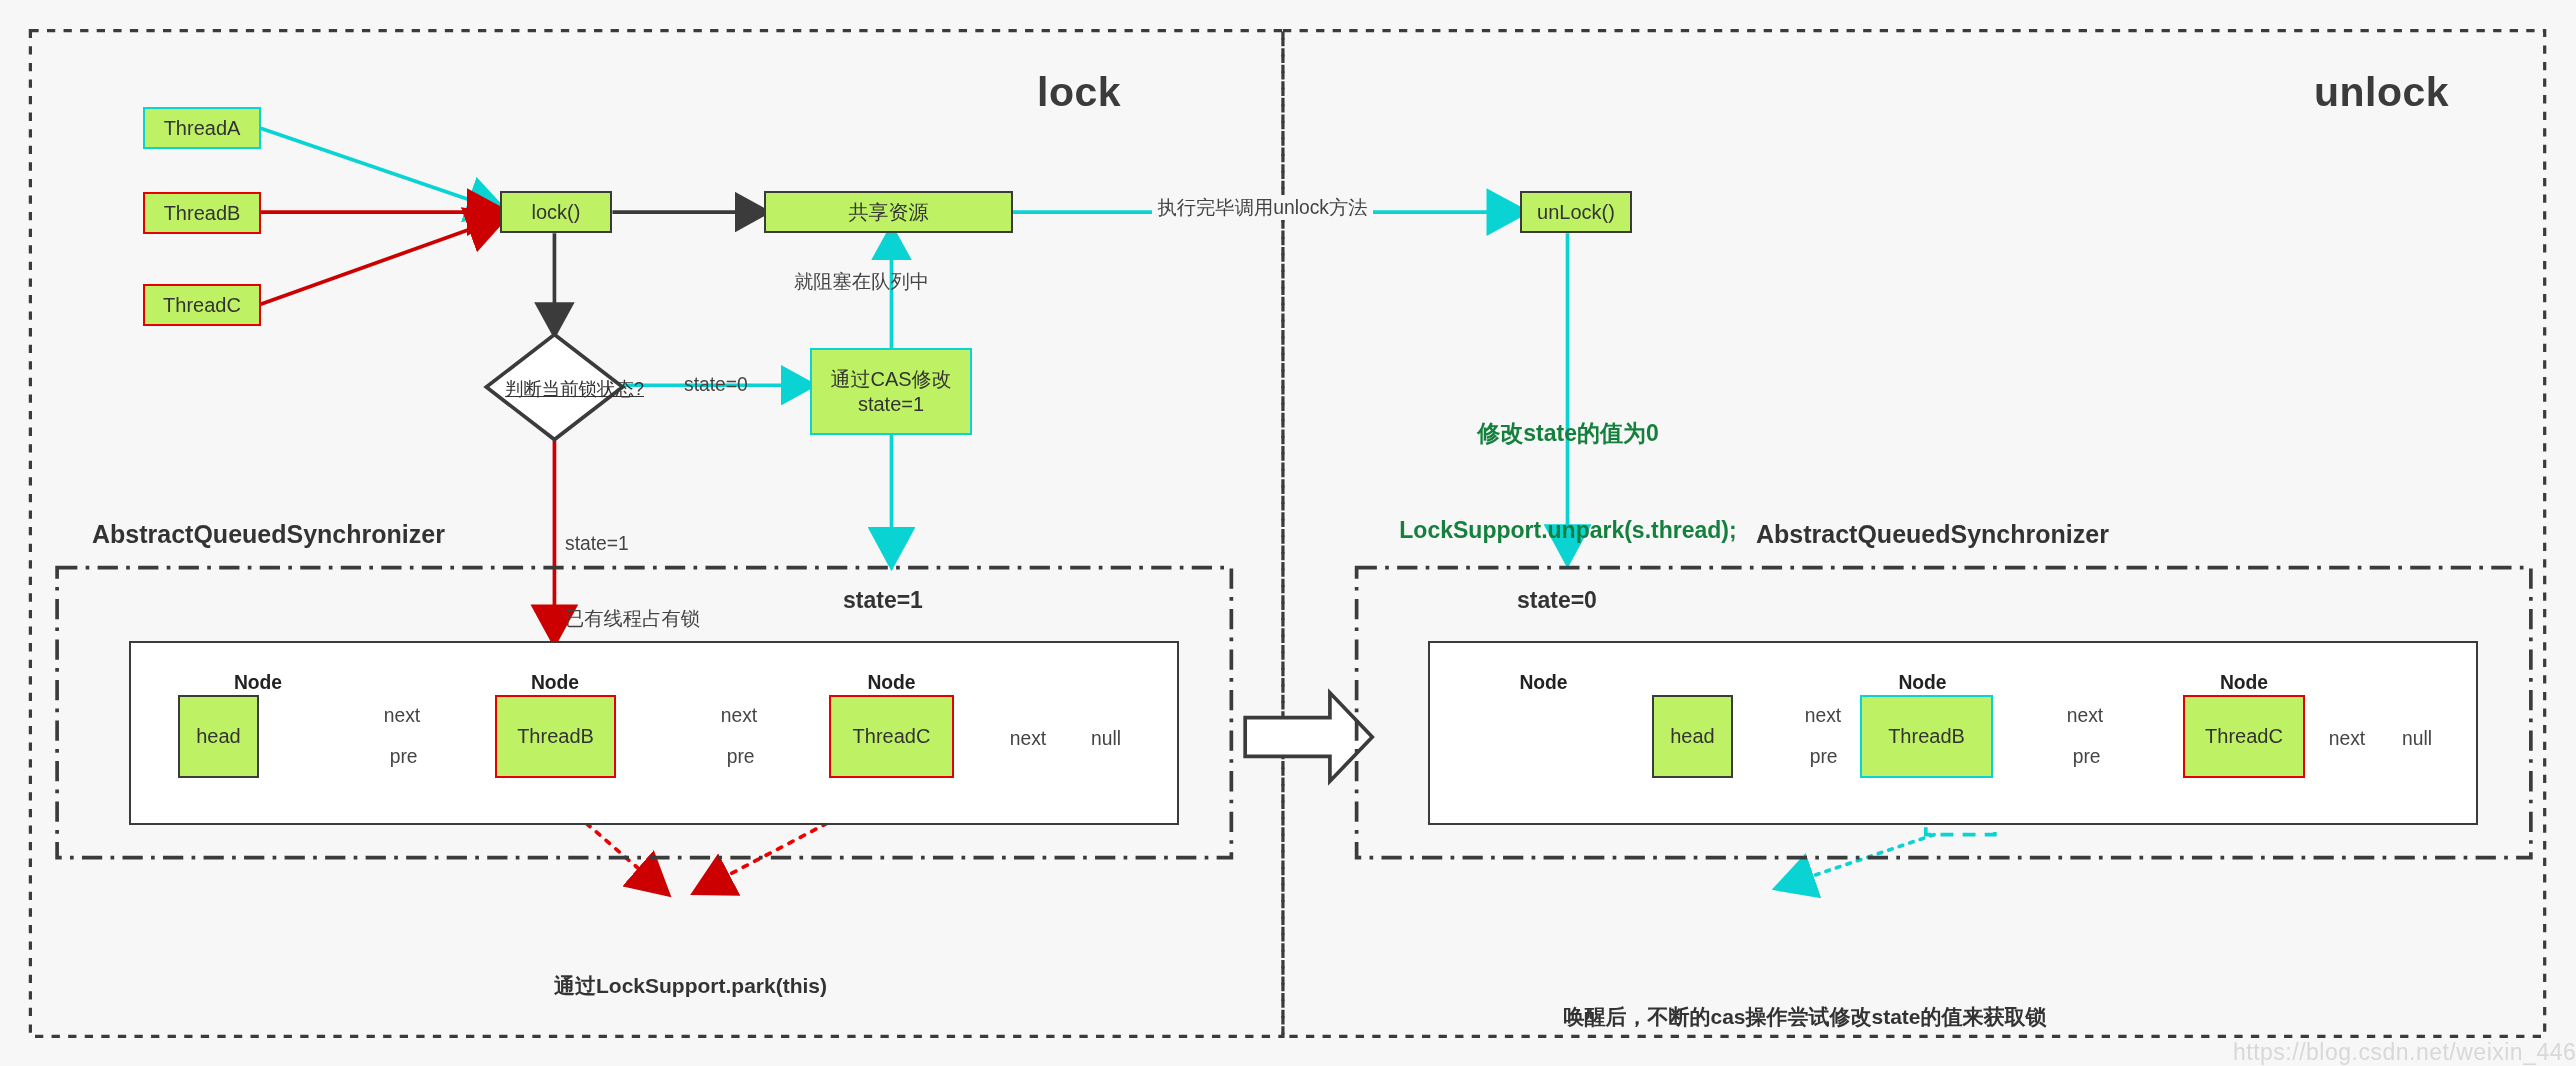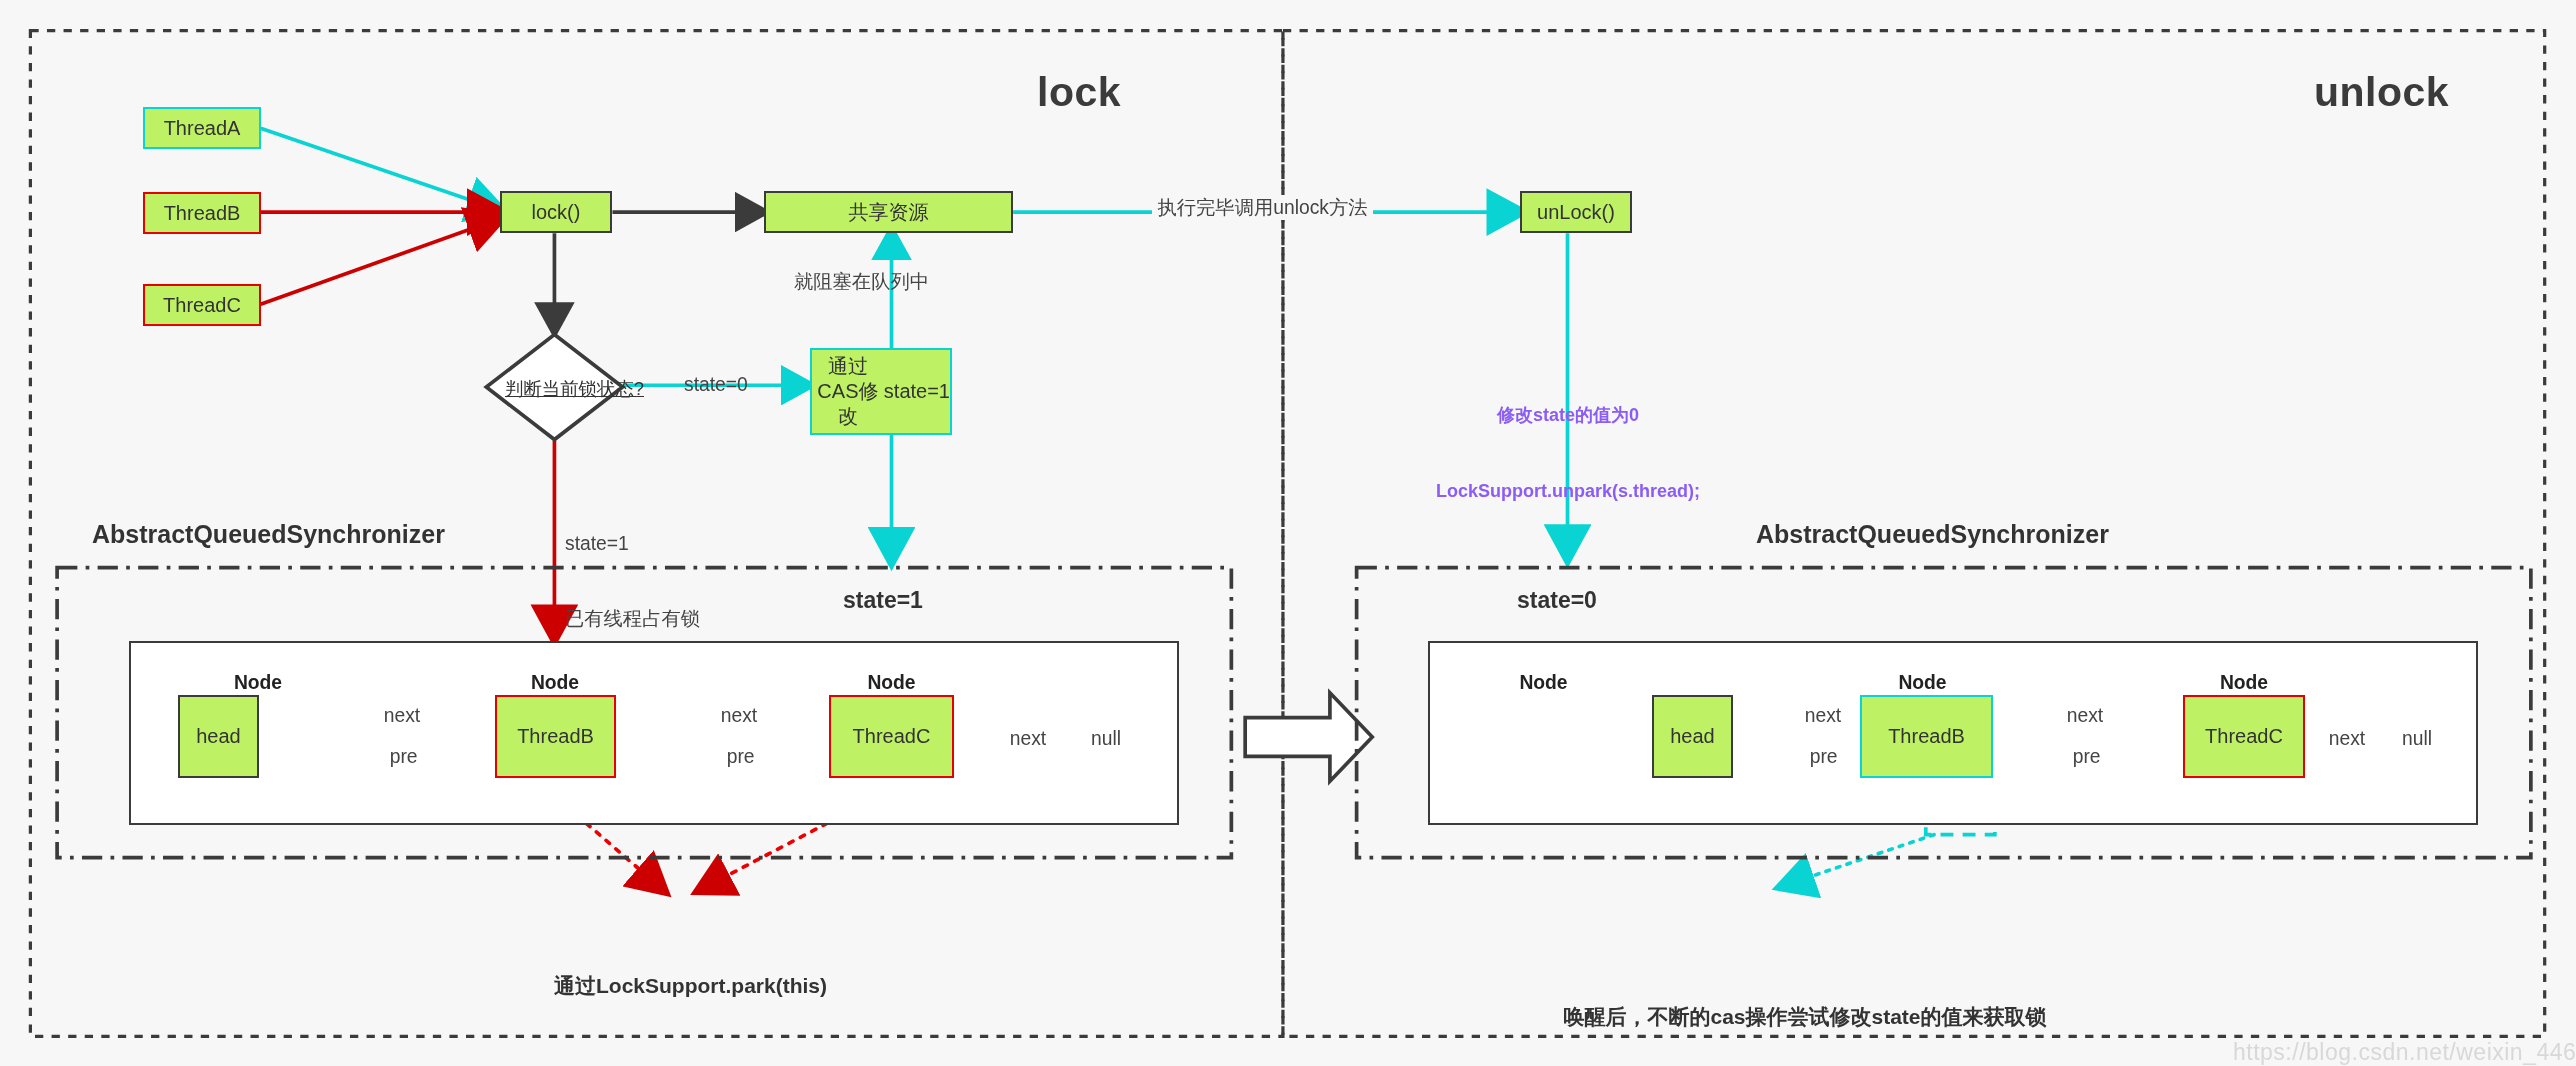--- a/index.html
+++ b/index.html
@@ -18,21 +18,21 @@
   .node{position:absolute;box-sizing:border-box;display:flex;align-items:center;justify-content:center;text-align:center;background:#bef264;}
   .bx{border:2.8px solid #3b3b3b;font-size:20px;color:#333;line-height:1.25;}
   .bx-red{border:2.8px solid #e60000;}
   .bx-cyan{border:2.8px solid #0ad3d3;}
   .lbl{position:absolute;white-space:pre;line-height:1.3;text-align:right;}
   .lbl-plain{font-size:19.3px;color:#444;}
   .title-big{font-size:41px;font-weight:bold;color:#3b3b3b;letter-spacing:0.5px;}
   .aqs-title{font-size:25px;font-weight:bold;color:#333;margin-left:20px;}
   .node-cap{font-size:19.3px;font-weight:bold;color:#222;}
   .note{font-size:21px;font-weight:bold;color:#333;text-align:center;line-height:1.45;}
-  .note-light{font-size:18px;color:#8b5cf6;text-align:center;line-height:1.4;}
+  .note-light{font-size:23px;color:#15803d;text-align:center;line-height:1.4;}
   .watermark{position:absolute;font-size:23px;color:#d8d8d8;letter-spacing:0.5px;}
   .diamond-txt{position:absolute;font-size:18.4px;color:#333;white-space:nowrap;}
   .queue-box{position:absolute;box-sizing:border-box;border:2.8px solid #3b3b3b;background:#ffffff;}
   .state-lbl{position:absolute;font-size:23px;font-weight:bold;color:#333;}
 </style>
 </head>
 <body>
 
 <div id="stage">
 
@@ -128,21 +128,21 @@
   <div class="node bx" style="left:764px;top:191px;width:249px;height:42px;">
     <span>共享资源</span>
   </div>
 
   <div class="lbl lbl-plain" style="left:794px;top:269px;">就阻塞在队列中</div>
 
   <div class="diamond-txt" style="left:465px;top:376px;width:179px;text-align:right;text-decoration:underline;">判断当前锁状态?</div>
 
   <div class="lbl lbl-plain" style="left:684px;top:372px;">state=0</div>
 
-  <div class="node bx bx-cyan" style="left:810px;top:348px;width:142px;height:87px;">
+  <div class="node bx bx-cyan" style="left:810px;top:348px;width:162px;height:87px;flex-direction:column;">
     <span>通过CAS修改</span>
     <span>state=1</span>
   </div>
 
   <div class="lbl lbl-plain" style="left:565px;top:481px;text-align:left;">
     <div>state=1</div>
     <div>已有线程占有锁</div>
   </div>
 
   <div class="lbl aqs-title" style="left:72px;top:518px;">AbstractQueuedSynchronizer</div>

